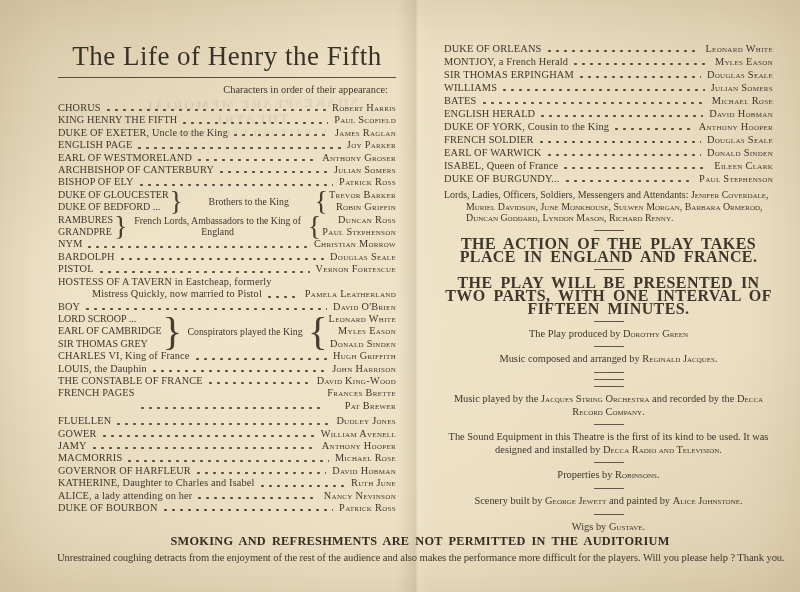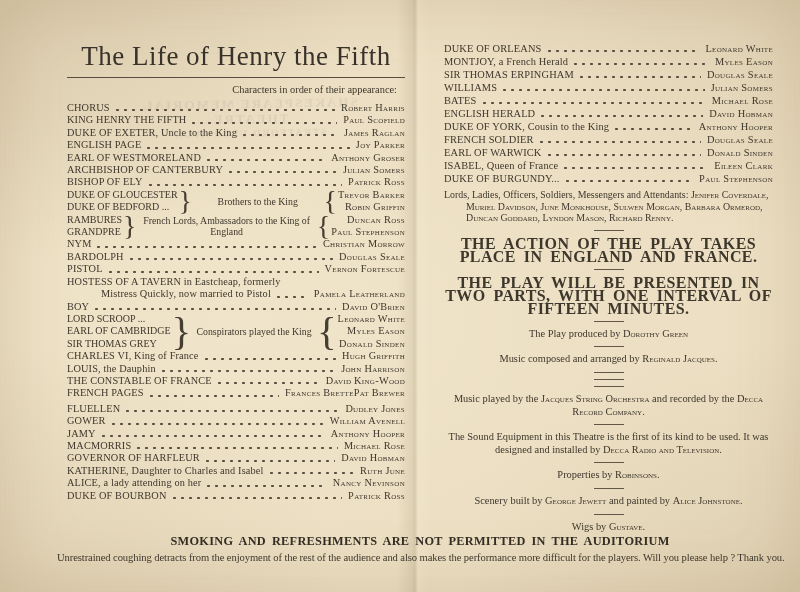--- a/index.html
+++ b/index.html
@@ -25,39 +25,39 @@
     position:absolute;left:120px;top:96px;width:260px;
     transform:scaleX(-1) rotate(1deg);
     opacity:.09;color:#4a4a6e;font-weight:bold;
     text-align:center;letter-spacing:2px;filter:blur(.6px);
     font-size:13px;line-height:15px;
   }
   .ghost .g2{font-size:10px;letter-spacing:1.5px;}
 
   
   .page{position:absolute;top:42px;}
-  .page.left{left:67px;width:338px;}
+  .page.left{left:58px;width:338px;}
   .page.right{left:444px;width:329px;}
   h1.title{margin:0;font-size:27px;font-weight:normal;text-align:center;letter-spacing:.5px;line-height:28px;color:#38322a;}
   .author{margin-top:6px;text-align:center;font-size:12.5px;letter-spacing:1.2px;line-height:14px;}
   .rule{margin-top:7px;border-top:1.3px solid rgba(62,53,41,.85);}
   .cast-heading{margin-top:5px;font-size:10.4px;line-height:13px;text-align:right;padding-right:8px;}
 
   
   .cast{margin-top:6px;font-size:10.3px;line-height:12.4px;}
   .page.right .cast{margin-top:0;font-size:10.4px;line-height:13px;}
   .row{display:flex;align-items:baseline;}
   .role{white-space:nowrap;letter-spacing:.15px;}
   .dots{flex:1;min-width:10px;align-self:flex-end;height:4px;margin:0 6px 2px 6px;
     background-image:radial-gradient(circle at 1.5px 2px, rgba(62,53,41,.85) 1.05px, transparent 1.5px);
     background-size:8px 4px;background-repeat:repeat-x;}
   .actor,.sc{font-variant:small-caps;}
   .actor{white-space:nowrap;letter-spacing:.3px;}
   .wrap2{margin-left:34px;}
-  .actors-col{display:flex;flex-direction:row;align-items:flex-end;text-align:right;}
+  .actors-col{display:flex;flex-direction:column;align-items:flex-end;text-align:right;}
   .block-gap{margin-bottom:3px;}
 
   .group{display:flex;align-items:center;}
   .g-roles{display:flex;flex-direction:column;}
   .g-role{white-space:nowrap;font-size:10px;letter-spacing:0;}
   .g-brace{font-weight:300;line-height:.72;margin:0 1px;color:#463e31;}
   .g-label{flex:1;text-align:center;font-size:9.8px;line-height:11px;padding:0 2px;}
   .g-actors{display:flex;flex-direction:column;align-items:flex-end;text-align:right;}
 
   

